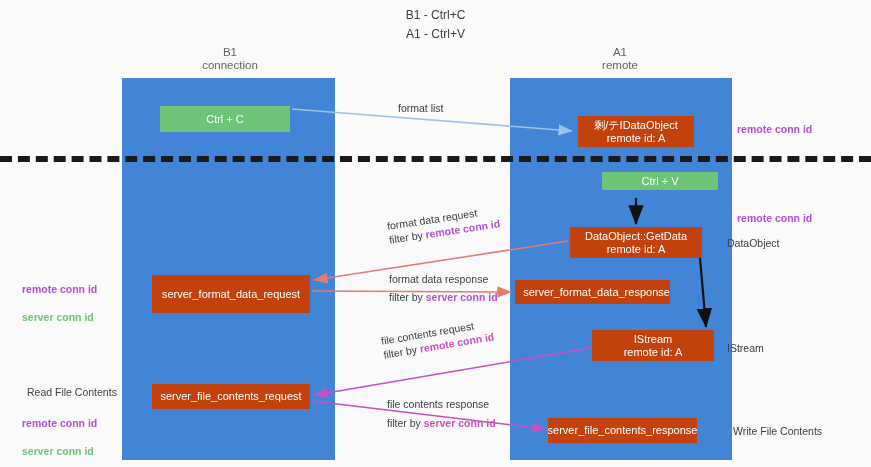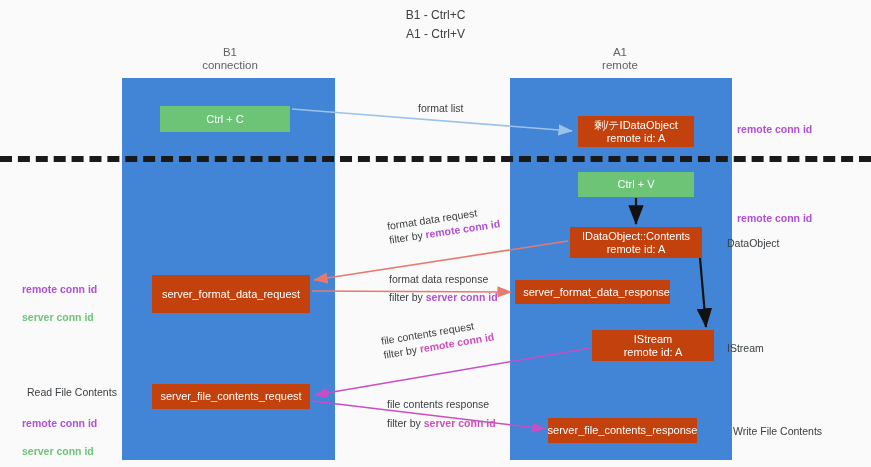--- a/index.html
+++ b/index.html
@@ -39,40 +39,40 @@
     position:absolute;box-sizing:border-box;
     display:flex;align-items:center;justify-content:center;
     text-align:center;color:#ffffff;font-size:11px;line-height:13px;
     white-space:pre-line;padding:2px 4px;
   }
   .node.green{background:#6dc477;}
   .node.orange{background:#c2410c;}
 
   #node-ctrlc{left:160px;top:95px;width:130px;height:26px;margin-top:11px;}
   #node-createobj{left:578px;top:116px;width:116px;height:31px;}
-  #node-ctrlv{left:578px;top:172px;width:116px;height:25px;}
+  #node-ctrlv{left:602px;top:172px;width:116px;height:18px;}
   #node-getdata{left:570px;top:227px;width:132px;height:31px;}
   #node-sfdreq{left:152px;top:275px;width:158px;height:38px;}
   #node-sfdresp{left:515px;top:280px;width:155px;height:24px;padding-left:12px;}
   #node-istream{left:592px;top:330px;width:122px;height:31px;}
   #node-sfcreq{left:152px;top:384px;width:158px;height:25px;}
   #node-sfcresp{left:548px;top:418px;width:149px;height:25px;}
 
   
   .edge-label{
     position:absolute;font-size:10.5px;line-height:14px;
     color:#3c4043;white-space:nowrap;
   }
   .edge-label .hl-purple{color:#b14fd8;font-weight:bold;}
   .edge-label .hl-pink{color:#cf4fb8;font-weight:bold;}
 
   .rot-up{transform:rotate(-8.5deg);transform-origin:left top;}
   .rot-up2{transform:rotate(-9.5deg);transform-origin:left top;}
 
-  #lbl-formatlist{left:418px;top:101px;text-align:right;}
+  #lbl-formatlist{left:398px;top:101px;text-align:right;}
   #lbl-fdreq{left:386px;top:219px;}
   #lbl-fdresp{left:389px;top:272px;}
   #lbl-fcreq{left:380px;top:334px;}
   #lbl-fcresp{left:387px;top:397px;}
 
   
   .side{
     position:absolute;font-size:10.5px;line-height:14px;white-space:pre-line;
   }
   .side.bold{font-weight:bold;}
@@ -142,21 +142,21 @@
 
     <path d="M312,401 L545,429" stroke="#c94ec4" stroke-width="1.5" fill="none" marker-end="url(#ah-mag)"></path>
   </svg>
 
   <div id="divider"></div>
 
   <div class="node green" id="node-ctrlc">Ctrl + C</div>
   <div class="node orange" id="node-createobj">剩/テIDataObject
 remote id: A</div>
   <div class="node green" id="node-ctrlv">Ctrl + V</div>
-  <div class="node orange" id="node-getdata">IDataObject::Contents
+  <div class="node orange" id="node-getdata">DataObject::GetData
 remote id: A</div>
   <div class="node orange" id="node-sfdreq">server_format_data_request</div>
   <div class="node orange" id="node-sfdresp">server_format_data_response</div>
   <div class="node orange" id="node-istream">IStream
 remote id: A</div>
   <div class="node orange" id="node-sfcreq">server_file_contents_request</div>
   <div class="node orange" id="node-sfcresp">server_file_contents_response</div>
 
   <div class="edge-label" id="lbl-formatlist">
     <div>format list</div>

